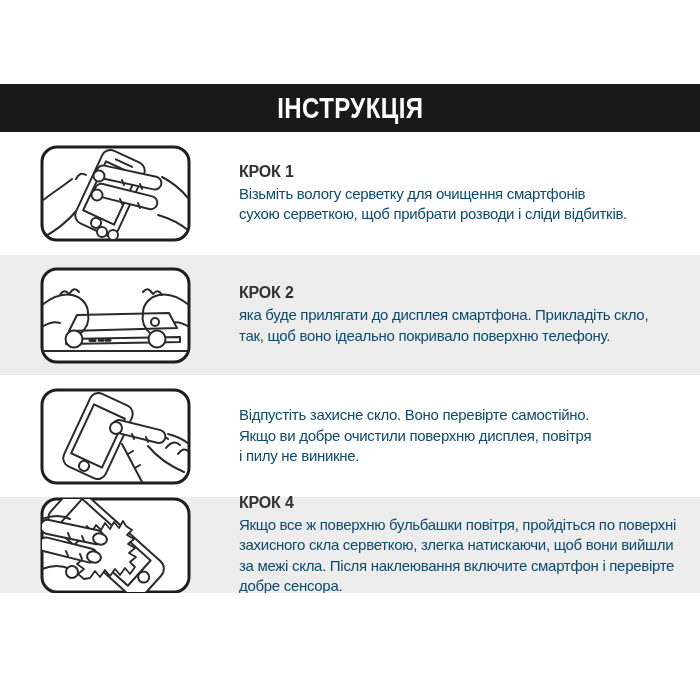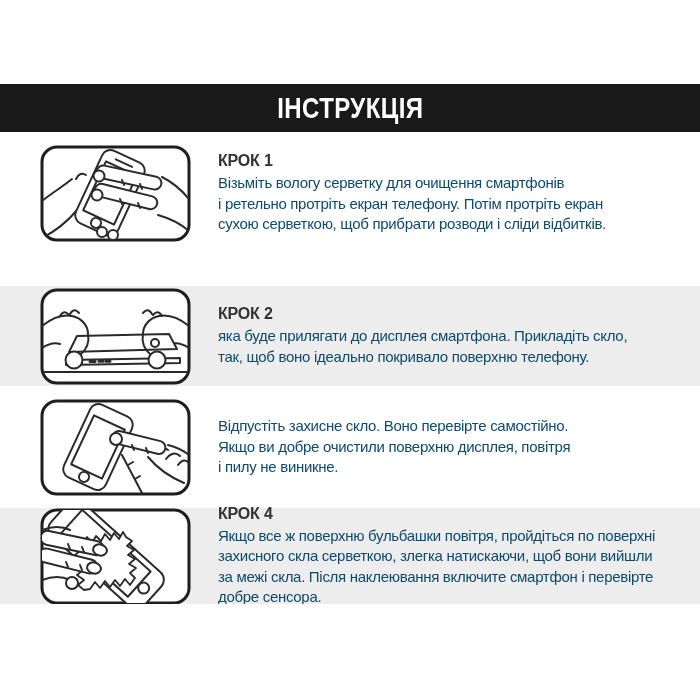--- a/index.html
+++ b/index.html
@@ -12,24 +12,24 @@
   .header-bar{
     height:48px;flex:0 0 auto;background:#191919;
     display:flex;align-items:center;justify-content:center;
   }
   .title{
     margin:0;color:#ffffff;font-size:30px;font-weight:700;
     letter-spacing:0.5px;transform:scaleX(0.8);display:inline-block;
     white-space:nowrap;
   }
   .step{
-    display:flex;align-items:center;flex:0 0 auto;
+    display:flex;align-items:center;flex:0 0 auto;gap:21px;
   }
   .step.s1{height:123px;background:#ffffff;}
-  .step.s2{height:100px;background:#ededed;margin-top:31px;}
+  .step.s2{height:120px;background:#ededed;}
   .step.s3{height:122px;background:#ffffff;}
   .step.s4{height:96px;background:#ededed;}
   .illus{
     margin:0 0 0 38px;flex:0 0 155px;width:155px;height:101px;
   }
   .illus svg{display:block;width:155px;height:101px;}
   .copy{margin-left:25px;white-space:nowrap;}
   .step-label{
     margin:0 0 3px 0;font-size:16px;font-weight:700;color:#333333;
     letter-spacing:-0.2px;
@@ -79,21 +79,20 @@
           </g>
           <circle cx="61" cy="33" r="5.5" fill="#ffffff"></circle>
           <circle cx="59" cy="52" r="5.5" fill="#ffffff"></circle>
           <path d="M84,37 l2,5 M102,41 l2,5 M82,56 l2,5 M100,60 l2,5"></path>
         </g>
       </svg>
     </figure>
     <div class="copy">
       <h2 class="step-label">КРОК 1</h2>
       <div class="line">Візьміть вологу серветку для очищення смартфонів</div>
-      <div class="line">і ретельно протріть екран телефону. Потім протріть екран</div>
       <div class="line">сухою серветкою, щоб прибрати розводи і сліди відбитків.</div>
     </div>
   </section>
 
   <section class="step s2">
     <figure class="illus">
       <svg viewBox="0 0 155 101">
         <defs>
             <clipPath id="c2">
               <rect x="4" y="4" width="147" height="93" rx="15"></rect>

